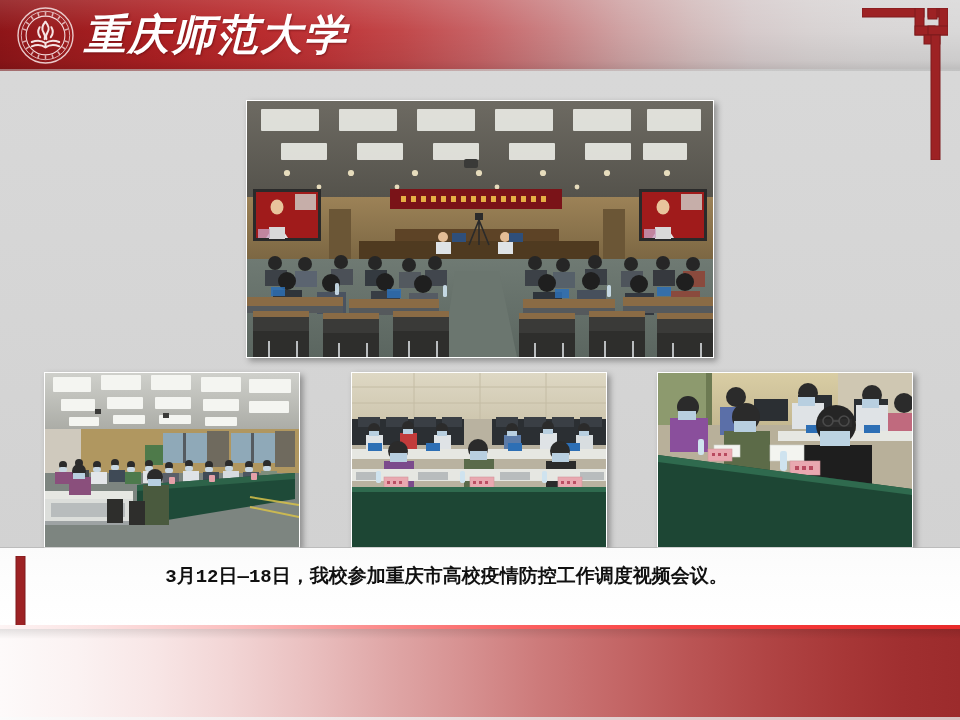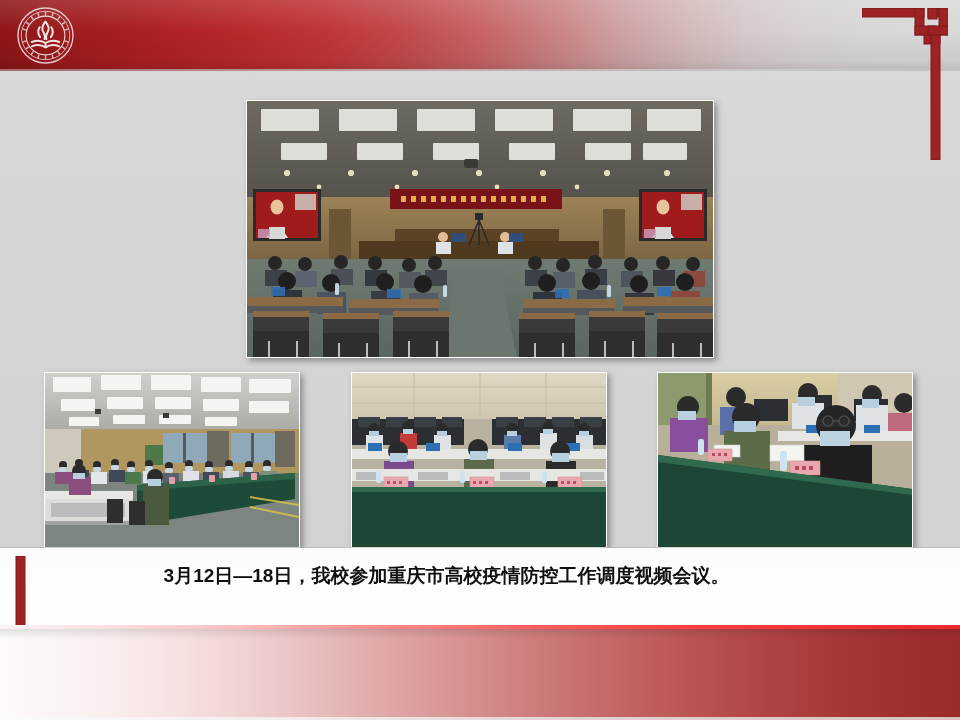--- a/index.html
+++ b/index.html
@@ -115,21 +115,21 @@
     position: absolute;
     left: 0; top: 547px;
     width: 960px; height: 1px;
     background: rgba(170,170,170,0.55);
   }
   #caption-text {
     position: absolute;
     left: 0; top: 563px;
     width: 893px;
     text-align: center;
-    font-family: Liberation Sans, sans-serif;
+    font-family: Liberation Mono, monospace;
     font-size: 19px;
     font-weight: 700;
     color: #101010;
     letter-spacing: 0px;
     white-space: nowrap;
   }
 
   
   #footer-redline {
     position: absolute;
@@ -222,20 +222,21 @@
         <path d="M34.4 20.2 C36.4 23.6 36.0 27.4 33.8 30.1"></path>
       </g>
       <g fill="none" stroke="#f6e4e4" stroke-width="2.0" stroke-linecap="round" stroke-linejoin="round">
         <path d="M14.8 35.0 C19.6 33.0 24.6 33.4 28.5 36.0 C32.4 33.4 37.4 33.0 42.2 35.0"></path>
         <path d="M14.8 39.3 C19.6 37.3 24.6 37.7 28.5 40.3 C32.4 37.7 37.4 37.3 42.2 39.3"></path>
         <line x1="28.5" y1="36.0" x2="28.5" y2="40.3"></line>
       </g>
     </svg>
   </div>
 
+  <div id="univ-name">重庆师范大学</div>
 
   <div class="ornament" id="ornament-tr">
     <svg width="86" height="152" viewBox="0 0 86 152" aria-hidden="true">
       <g fill="#9d2224" stroke="#7e1a1c" stroke-width="1">
 
         <rect x="0" y="0" width="62" height="9"></rect>
 
         <rect x="53" y="0" width="9" height="27"></rect>
         <rect x="53" y="18" width="20" height="9"></rect>
 

